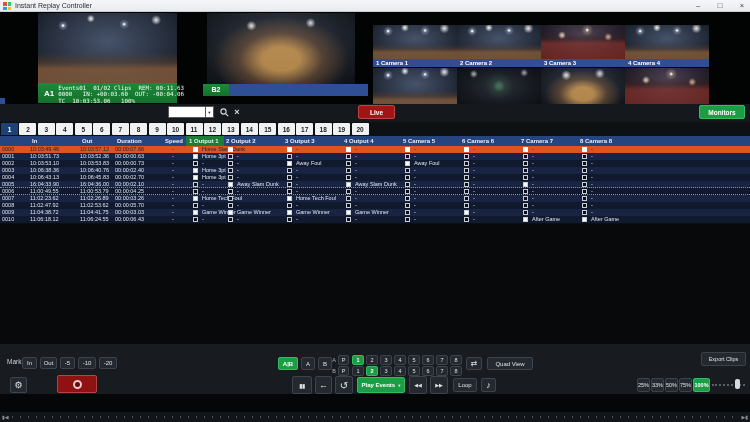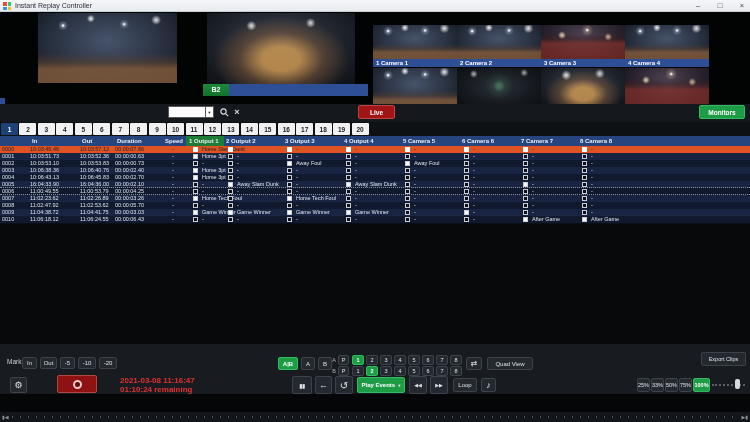--- a/index.html
+++ b/index.html
@@ -126,20 +126,24 @@
         <i style="background:#f1c40f"></i>
     </div>
     <div class="title-text">Instant Replay Controller</div>
     <div class="winbtn" style="right:44px">–</div>
     <div class="winbtn" style="right:22px">□</div>
     <div class="winbtn" style="right:0">×</div>
   </div>
 
   <div class="monitors">
     <div class="thumb" style="left:38px;top:1px;width:139px;height:70px"></div>
+    <div class="mon-overlay" style="left:38px;top:71px;width:139px;height:20px">
+      <div class="mon-label">A1</div>
+      <div class="mon-lines"><span>Events01  01/02 Clips  REM: 00:11.63</span><br><span>0000   IN: +00:03.60  OUT: -00:04.06</span><br><span>TC  10:03:53.06   100%</span></div>
+    </div>
     <div class="thumb v-court" style="left:207px;top:1px;width:148px;height:71px"></div>
     <div class="b2-band-green" style="left:203px;top:72px;width:26px;height:12px">B2</div>
     <div class="b2-band-blue" style="left:229px;top:72px;width:139px;height:12px"></div>
     <div class="cam-grid" id="cam-grid">
         <div class="cam-cell" style="left: 0px; top: 0px; height: 42px;">
           <div class="thumb " style="left: 0px; top: 0px; width: 84px; height: 34px;"></div>
           <div class="cam-label">1 Camera 1</div>
         </div>
         <div class="cam-cell" style="left: 84px; top: 0px; height: 42px;">
           <div class="thumb " style="left: 0px; top: 0px; width: 84px; height: 34px;"></div>
@@ -490,23 +494,20 @@
         <div class="btn" style="left: 40px; top: 13px; width: 17px; height: 12px;">Out</div>
         <div class="btn" style="left: 60px; top: 13px; width: 15px; height: 12px;">-5</div>
         <div class="btn" style="left: 78px; top: 13px; width: 18px; height: 12px;">-10</div>
         <div class="btn" style="left: 99px; top: 13px; width: 18px; height: 12px;">-20</div>
       </div>
 
     <div class="btn" style="left:10px;top:33px;width:17px;height:16px;font-size:9px">⚙</div>
     <div class="record-btn">
         <div class="record-dot"></div>
       </div>
-    <div class="redtext">
-      <span>2021-03-08 11:16:47</span><br><span>01:10:24 remaining</span>
-    </div>
 
     <div class="btn green" style="left:278px;top:13px;width:20px;height:13px">A|B</div>
     <div class="btn" style="left:301px;top:13px;width:14px;height:13px">A</div>
     <div class="btn" style="left:318px;top:13px;width:14px;height:13px">B</div>
     <div id="channel-rows">
         <div class="tinylab" style="left: 331px; top: 13px;">A</div>
         <div class="btn mini" style="left: 338px; top: 11px; width: 11px; height: 10px;">P</div>
         <div class="btn mini green" style="left: 352px; top: 11px; width: 12px; height: 10px;">1</div>
         <div class="btn mini" style="left: 366px; top: 11px; width: 12px; height: 10px;">2</div>
         <div class="btn mini" style="left: 380px; top: 11px; width: 12px; height: 10px;">3</div>

